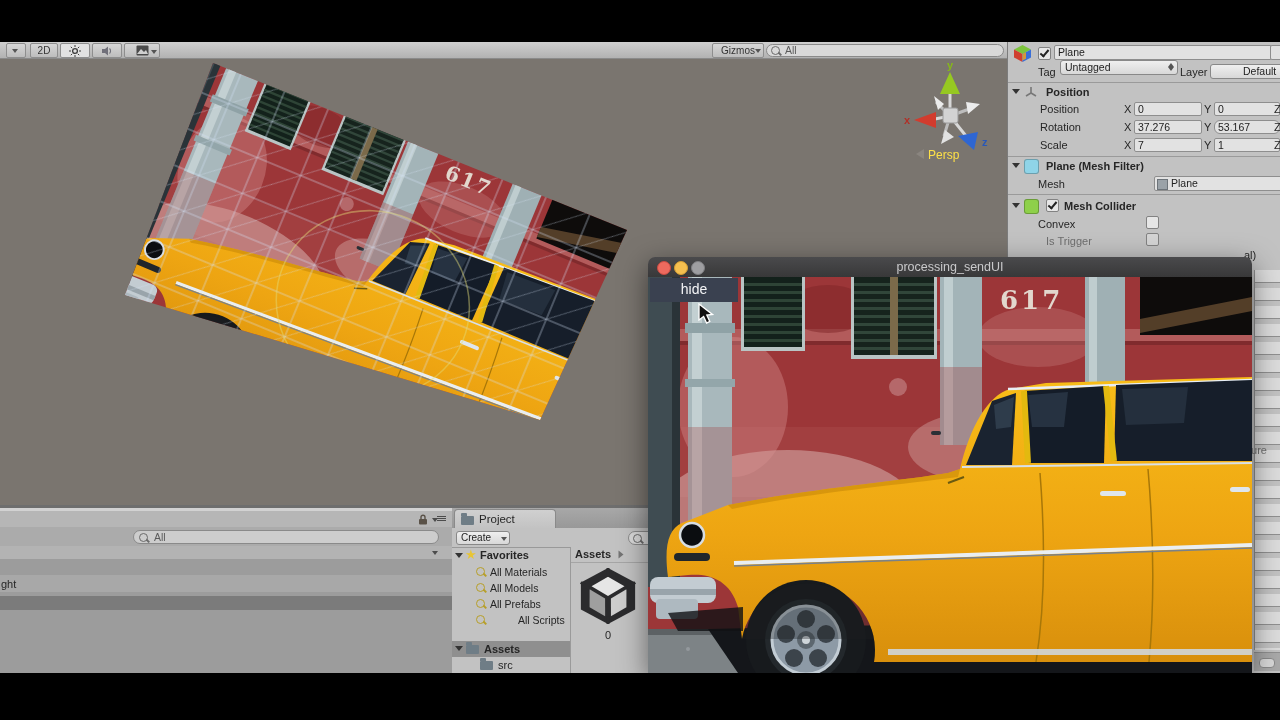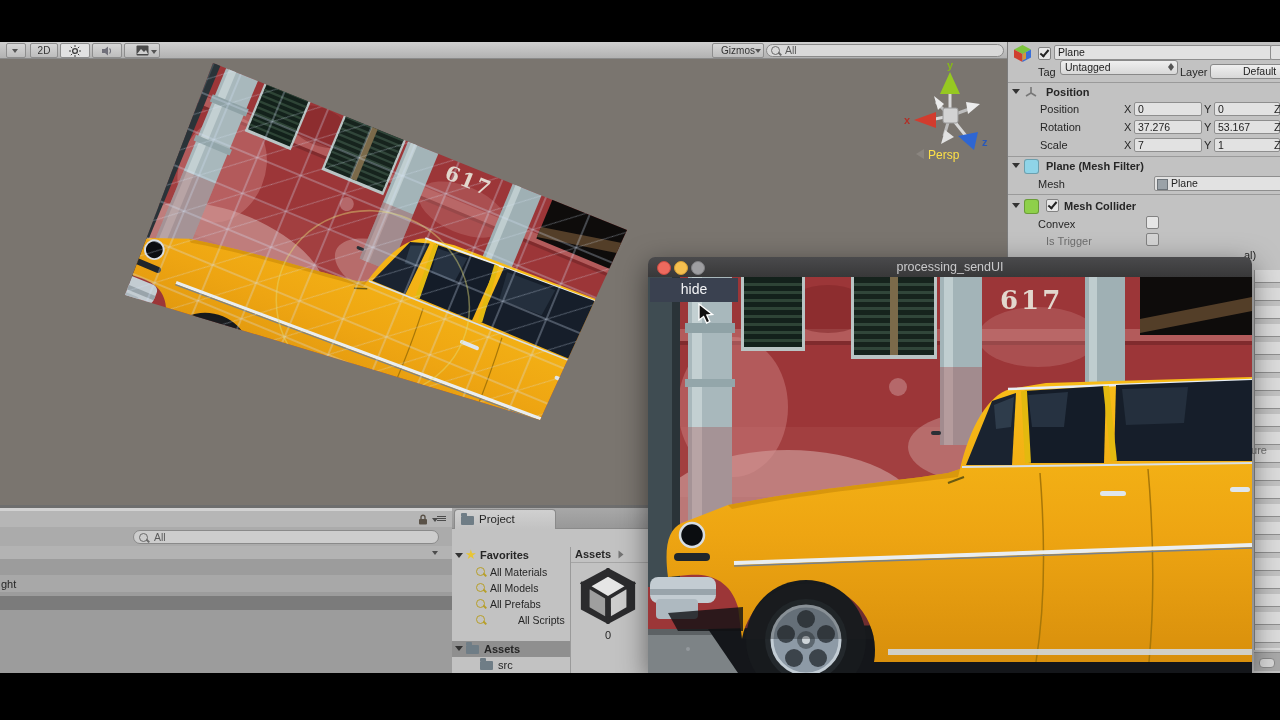--- a/index.html
+++ b/index.html
@@ -323,21 +323,21 @@
     <span class="lbl" style="left:116px;top:61px;">X</span>
     <div class="field" style="left:126px;top:60px;width:60px;height:12px;line-height:12px;">0</div>
     <span class="lbl" style="left:196px;top:61px;">Y</span>
     <div class="field" style="left:206px;top:60px;width:58px;height:12px;line-height:12px;">0</div>
     <span class="lbl" style="left:266px;top:61px;">Z</span>
 
     <span class="lbl" style="left:32px;top:79px;">Rotation</span>
     <span class="lbl" style="left:116px;top:79px;">X</span>
     <div class="field" style="left:126px;top:78px;width:60px;height:12px;line-height:12px;">37.276</div>
     <span class="lbl" style="left:196px;top:79px;">Y</span>
-    <div class="field" style="left:206px;top:78px;width:58px;height:12px;line-height:12px;">53.167</div>
+    <div class="field" style="left:206px;top:78px;width:58px;height:12px;line-height:12px;border-radius:6px;">53.167</div>
     <span class="lbl" style="left:266px;top:79px;">Z</span>
 
     <span class="lbl" style="left:32px;top:97px;">Scale</span>
     <span class="lbl" style="left:116px;top:97px;">X</span>
     <div class="field" style="left:126px;top:96px;width:60px;height:12px;line-height:12px;">7</div>
     <span class="lbl" style="left:196px;top:97px;">Y</span>
     <div class="field" style="left:206px;top:96px;width:58px;height:12px;line-height:12px;">1</div>
     <span class="lbl" style="left:266px;top:97px;">Z</span>
 
     <div class="sep" style="top:114px;"></div>
@@ -397,20 +397,29 @@
     <div class="list-row" style="top:88px;height:14px;background:#7b7b7b;"></div>
   </div>
 
   <div class="abs" id="project">
     <div class="abs" style="left:0;top:0;width:196px;height:20px;background:linear-gradient(#a8a8a8,#989898);border-bottom:1px solid #8a8a8a;">
       <div class="abs" style="left:2px;top:1px;width:100px;height:19px;background:linear-gradient(#d0d0d0,#c2c2c2);border:1px solid #8a8a8a;border-bottom:none;border-radius:4px 4px 0 0;">
         <span class="folder" style="left:6px;top:6px;"></span>
         <span class="lbl" style="left:24px;top:3px;font-size:11.5px;">Project</span>
       </div>
     </div>
+    <div class="abs" style="left:0;top:20px;width:196px;height:19px;background:#c2c2c2;border-bottom:1px solid #999;">
+      <div class="drop" style="left:4px;top:3px;width:44px;height:12px;line-height:12px;font-size:10px;">
+        <span>Create</span>
+        <span class="caret-dn" style="right:2px;top:5px;"></span>
+      </div>
+      <div class="oval" style="left:176px;top:3px;width:30px;height:12px;">
+        <span class="mag gray" style="left:4px;top:1.5px;"></span>
+      </div>
+    </div>
 
     <div class="abs" style="left:0;top:39px;width:118px;height:126px;border-right:1px solid #9a9a9a;">
       <span class="caret-tree" style="left:3px;top:6px;"></span>
       <span class="abs" style="left:13px;top:0px;color:#e8c534;font-size:13px;">★</span>
       <span class="lbl hdrtxt" style="left:28px;top:2px;">Favorites</span>
 
       <div class="abs" style="left:0;top:17px;width:118px;height:16px;">
         <span class="mag" style="left:24px;top:3px;"></span>
         <span class="lbl" style="left:38px;top:2px;font-size:10.5px;">All Materials</span>
       </div>

